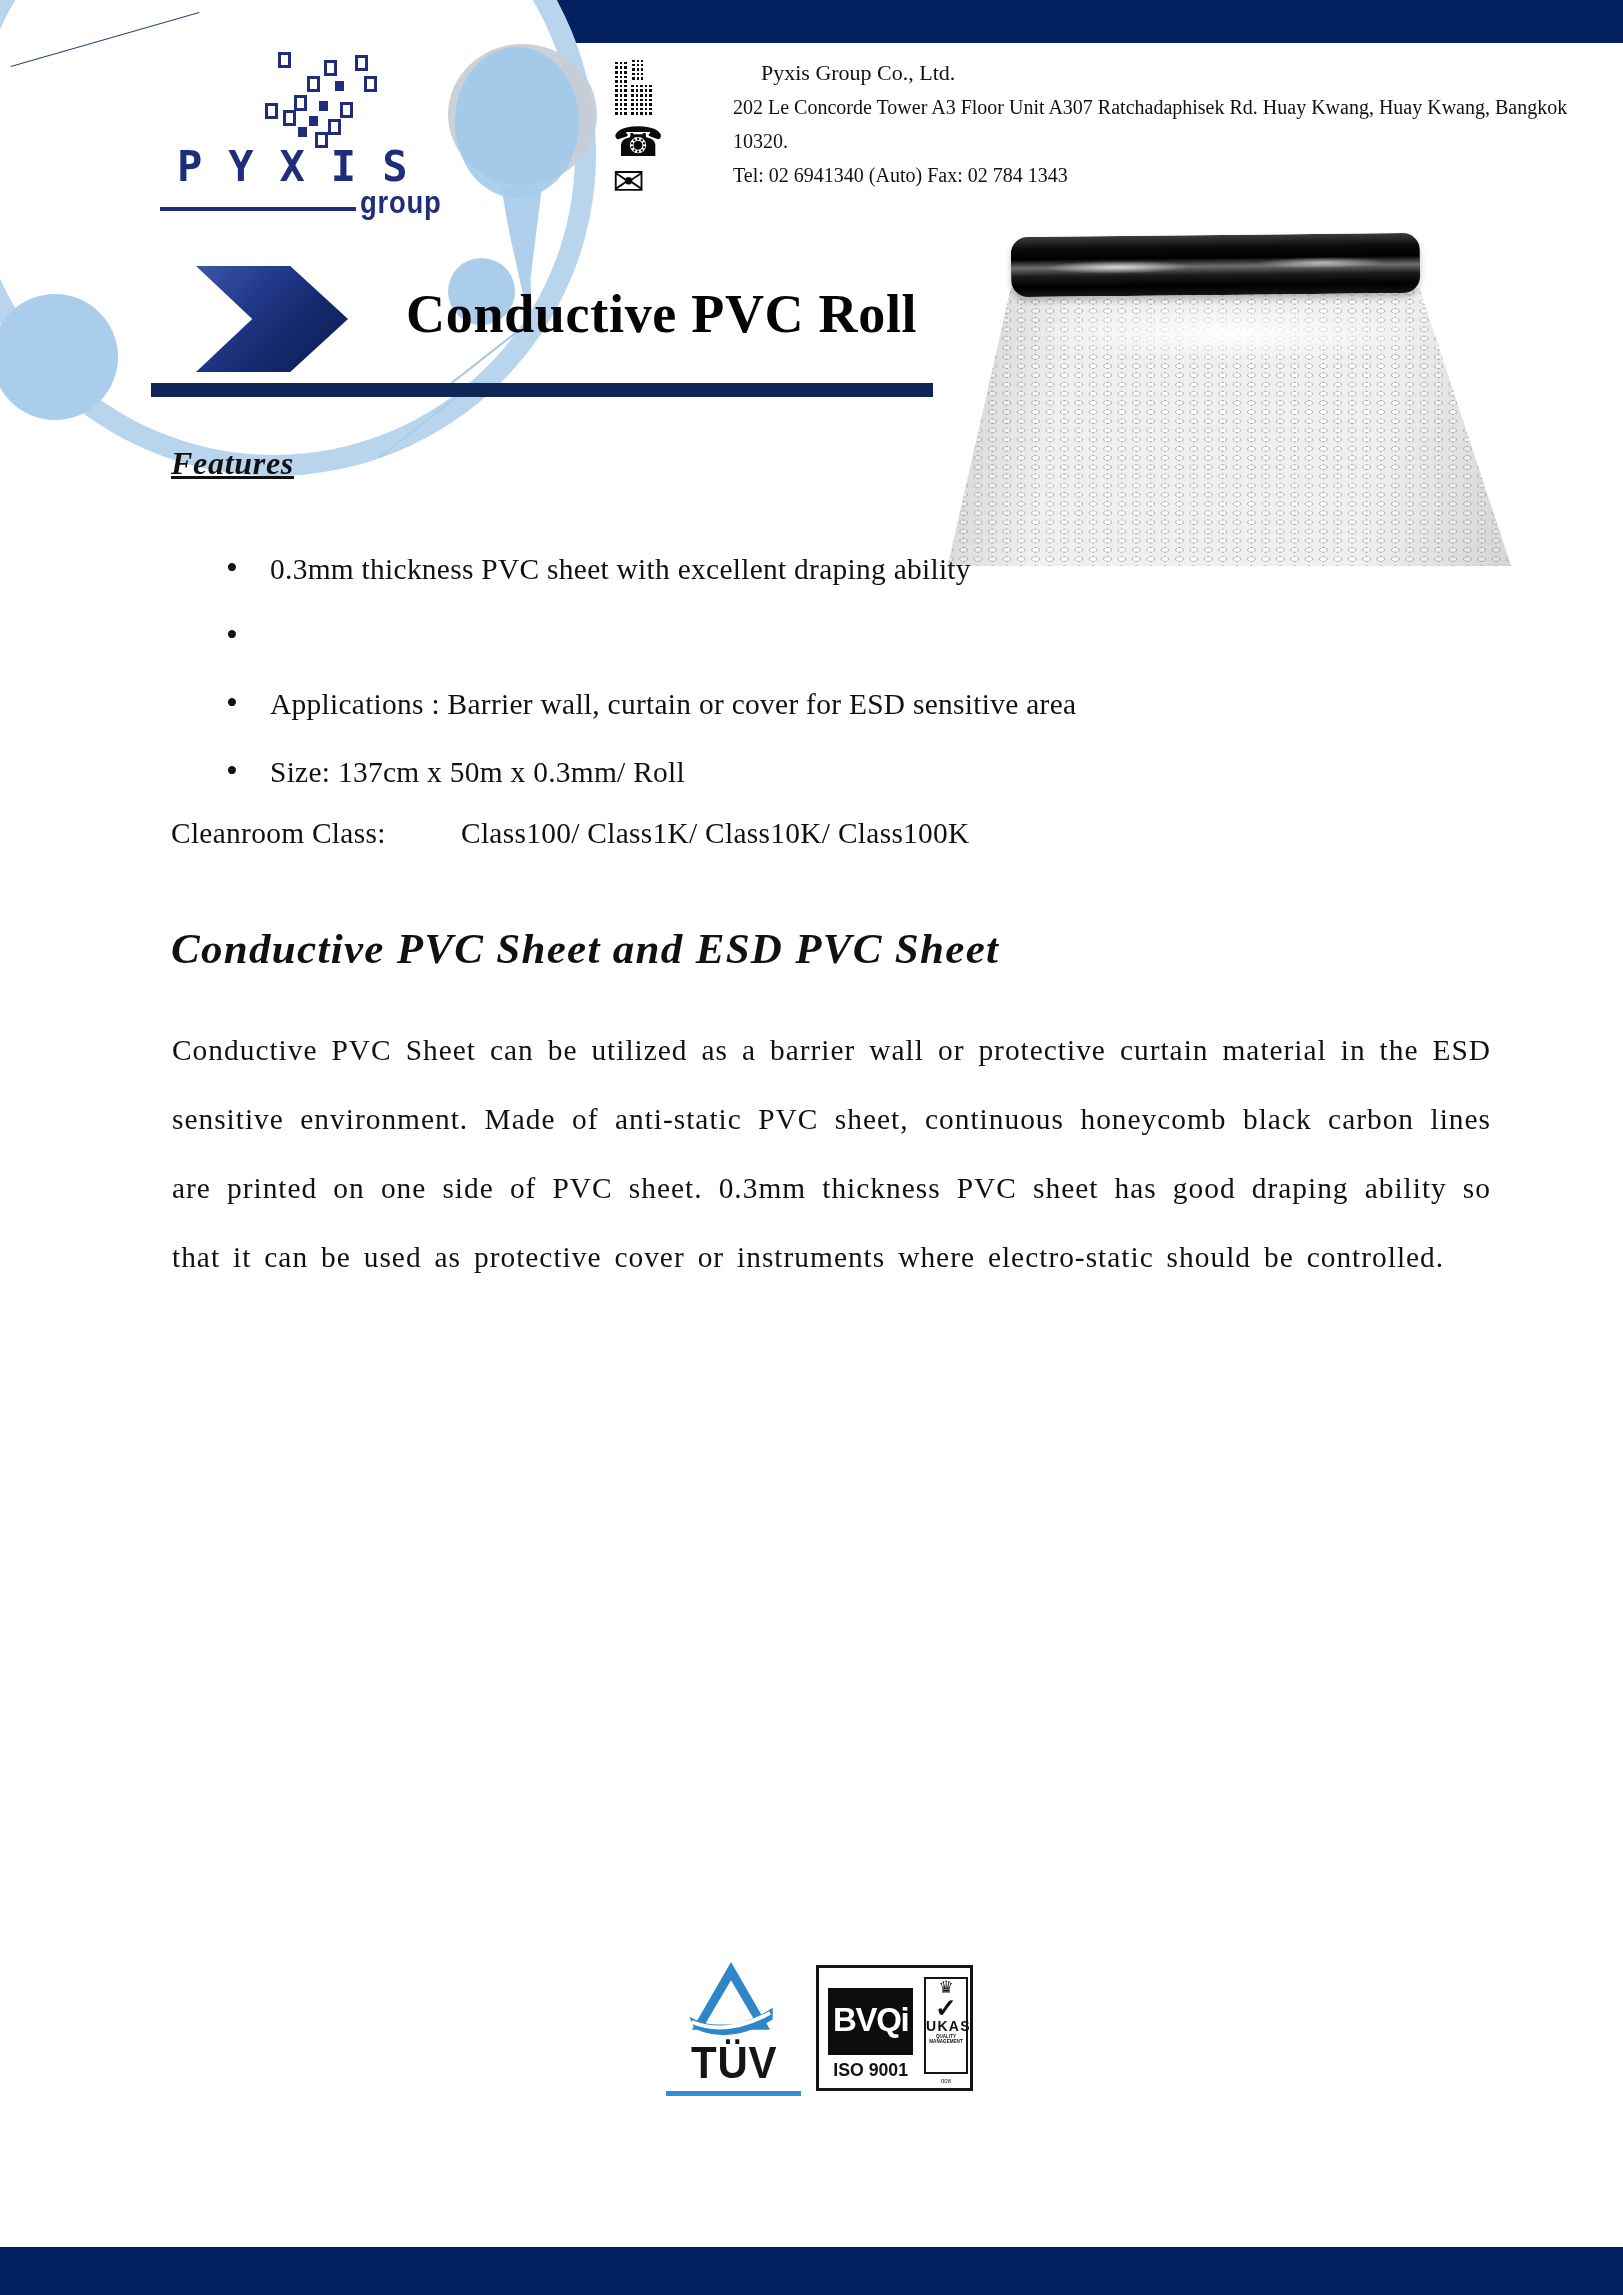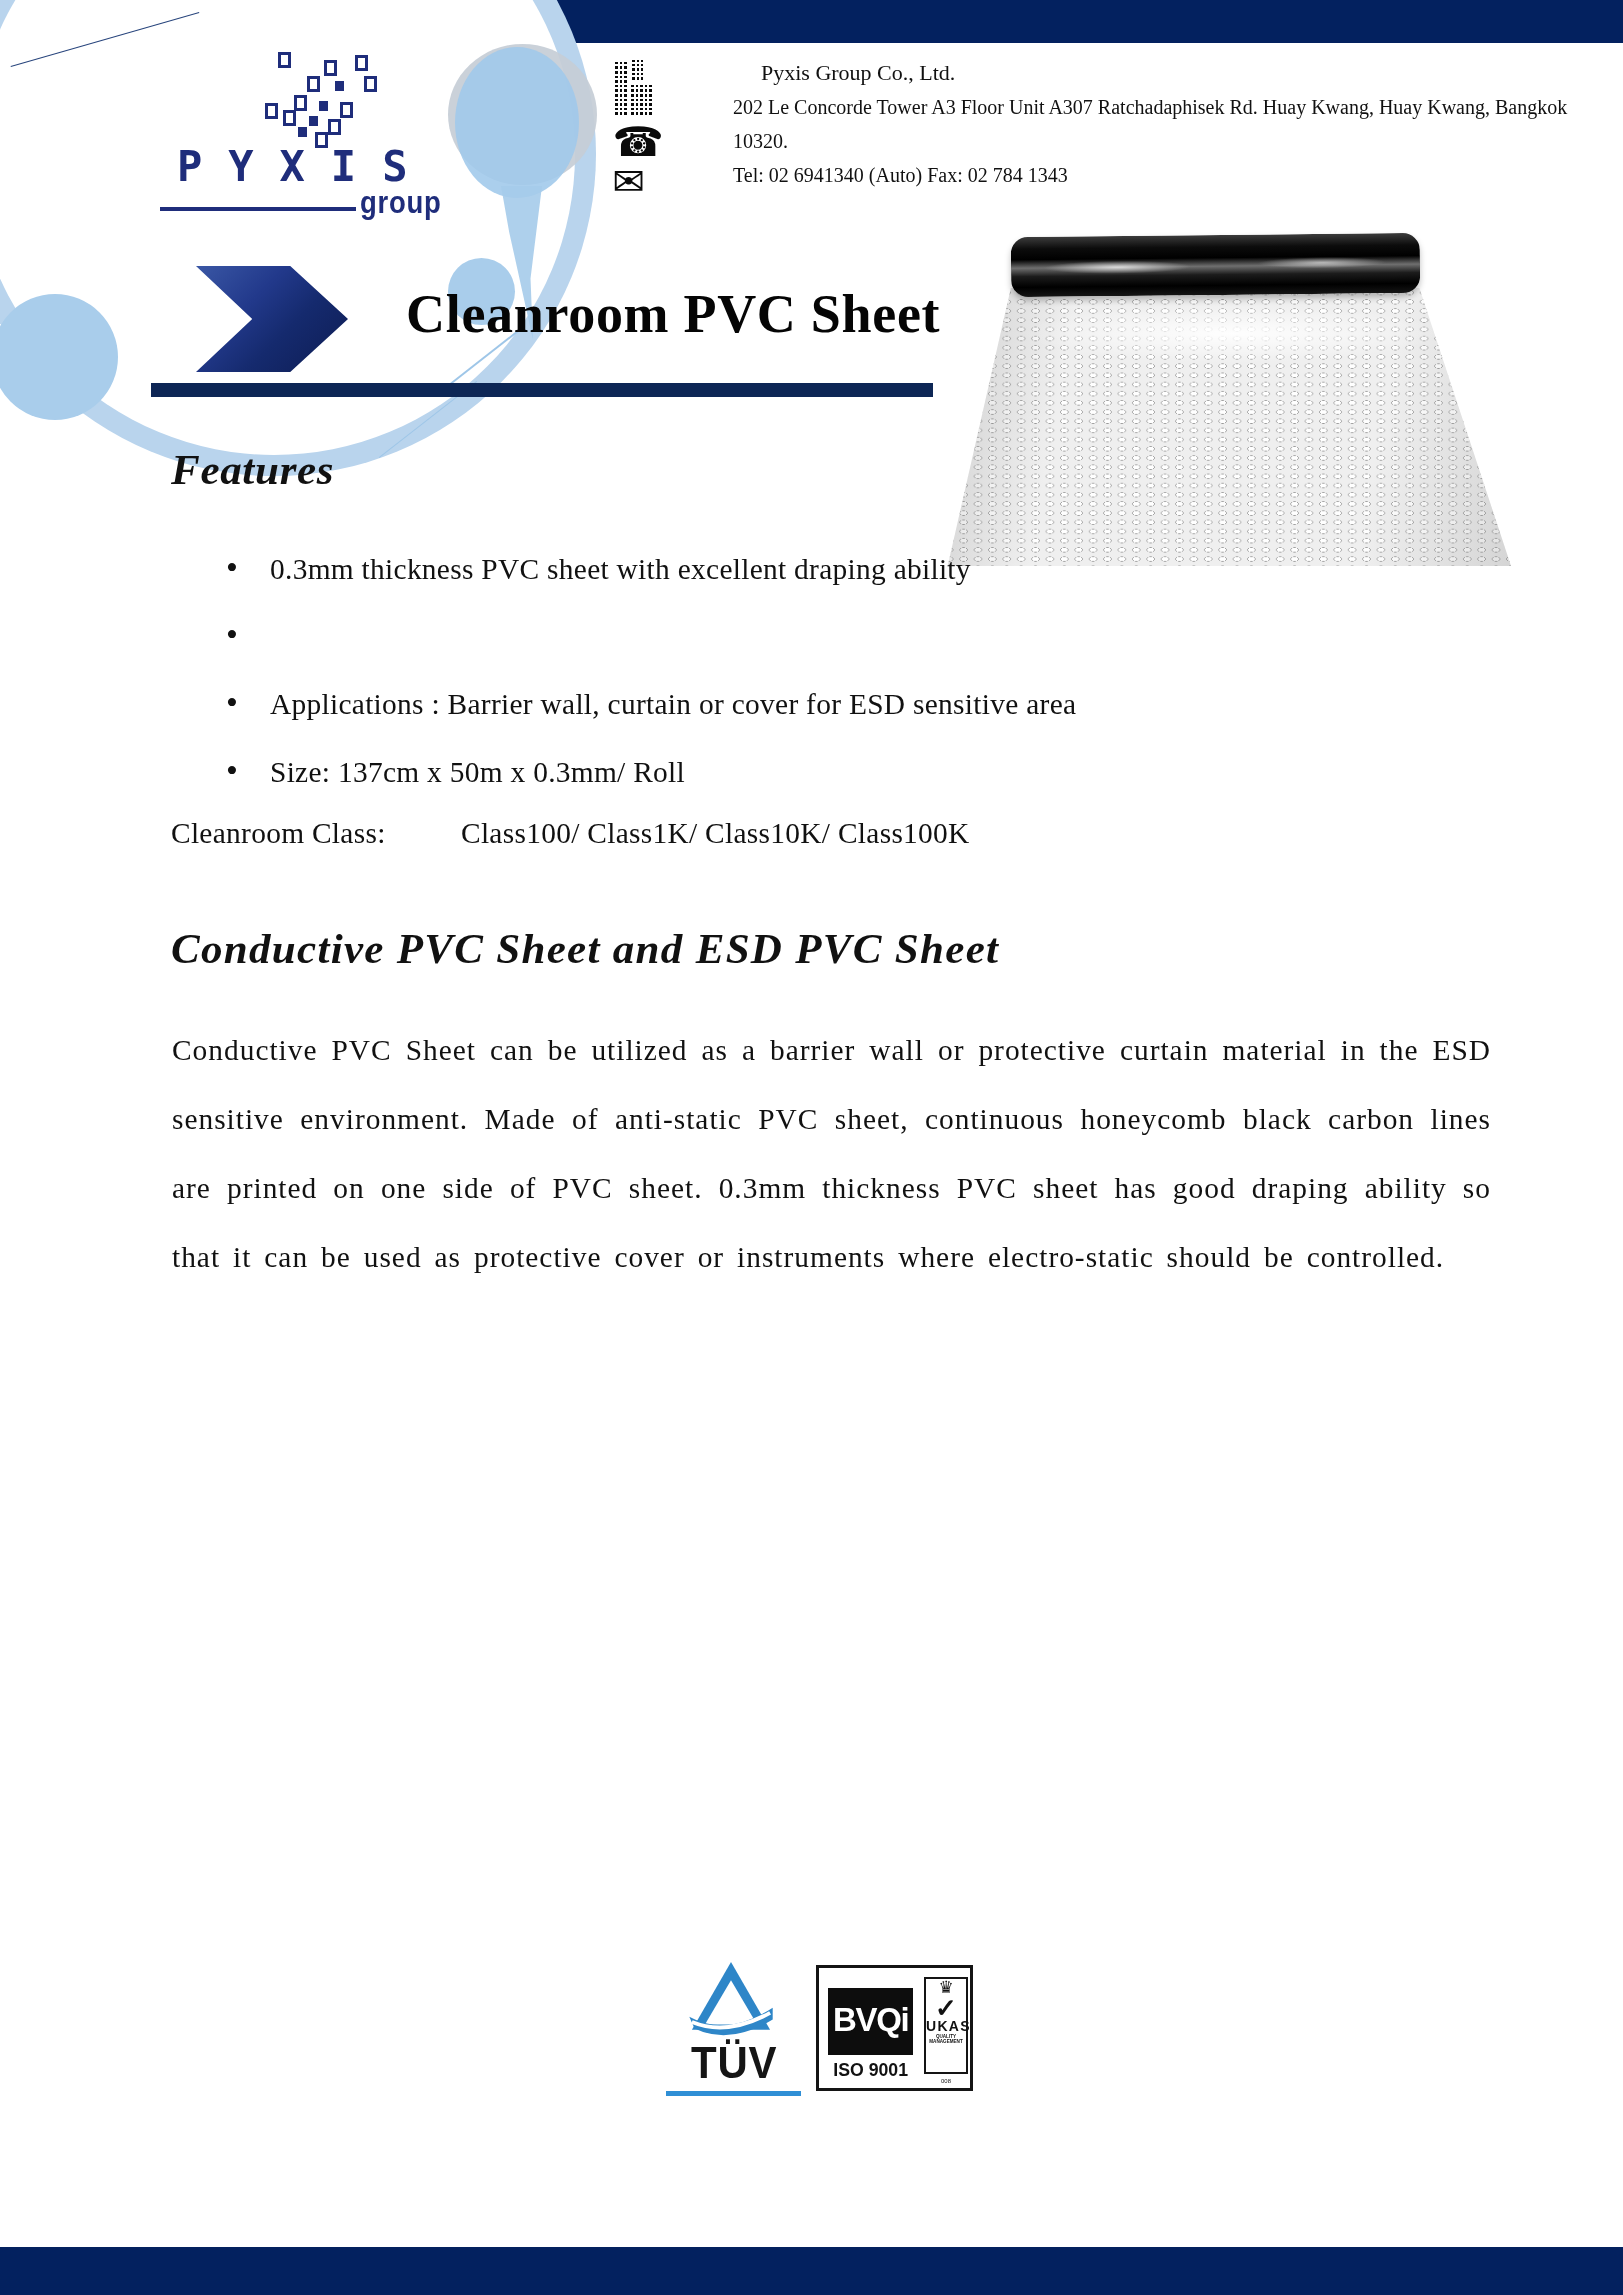--- a/index.html
+++ b/index.html
@@ -89,21 +89,21 @@
   .mesh-hi { position:absolute; left:79px; top:72px; width:419px; height:59px;
     background:radial-gradient(ellipse at center, rgba(255,255,255,.95) 0%, rgba(255,255,255,0) 70%); }
   .roll { position:absolute; left:69px; top:3.3px; width:409px; height:60px; border-radius:17px;
     background:
       radial-gradient(ellipse 105px 9.2px at 26% 52%, rgba(255,255,255,.75) 0%, rgba(255,255,255,0) 70%),
       radial-gradient(ellipse 92px 7.9px at 76% 48%, rgba(255,255,255,.6) 0%, rgba(255,255,255,0) 70%),
       linear-gradient(180deg,#3c3c3c 0%,#0c0c0c 20%,#000000 38%,#6f6f6f 52%,#1c1c1c 66%,#000000 84%,#151515 100%);
     box-shadow:0 3.9px 6.5px rgba(0,0,0,.25); transform:rotate(-.6deg); }
   
   .features-heading { position:absolute; left:171px; top:445px;
-    font-size:43px; font-weight:bold; font-style:italic; letter-spacing:0.7px; }
+    font-size:32px; font-weight:bold; font-style:italic; letter-spacing:0.7px;text-decoration:underline; }
   .feature-row { position:absolute; left:226px; width:1243px; height:42px;
     font-size:29.4px; letter-spacing:0.3px; white-space:nowrap; }
   .feature-row .dot { position:absolute; left:0; top:-3.9px; font-size:34px; }
   .feature-row .ftext { position:absolute; left:44px; top:0; }
   .omega { font-size:1.45em; font-weight:bold; line-height:0; vertical-align:-1.3px; }
   .cleanroom { position:absolute; left:171px; top:817px; font-size:29.4px; letter-spacing:0.3px; }
   .cleanroom .cr-value { position:absolute; left:290px; top:0; white-space:nowrap; }
   
   .section-heading { position:absolute; left:171px; top:924px;
     font-size:43px; font-weight:bold; font-style:italic; letter-spacing:1.3px; white-space:nowrap; }
@@ -183,21 +183,21 @@
     <div class="glyph-icon phone-icon">☎</div>
     <div class="glyph-icon mail-icon">✉</div>
   </div>
   <div class="hdr-text">
     <div class="hdr-line hdr-company">Pyxis Group Co., Ltd.</div>
     <div class="hdr-line">202 Le Concorde Tower A3 Floor Unit A307 Ratchadaphisek Rd. Huay Kwang, Huay Kwang, Bangkok 10320.</div>
     <div class="hdr-line">Tel: 02 6941340 (Auto) Fax: 02 784 1343</div>
   </div>
 
   <div class="chevron"></div>
-  <div class="page-title">Cleanroom PVC Sheet</div>
+  <div class="page-title">Conductive PVC Roll</div>
   <div class="title-rule"></div>
 
   <div class="product">
     <div class="mesh"></div>
     <div class="mesh-hi"></div>
     <div class="roll"></div>
   </div>
 
   <div class="features-heading">Features</div>
 

